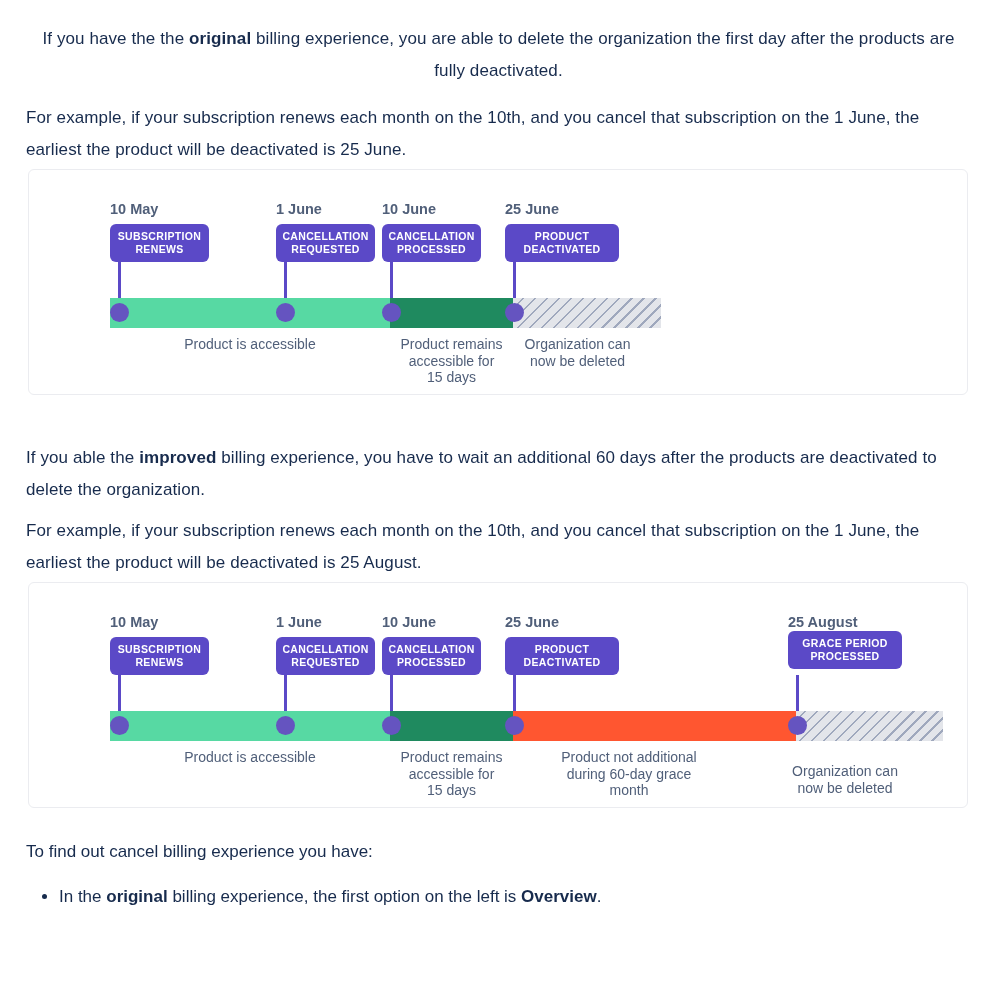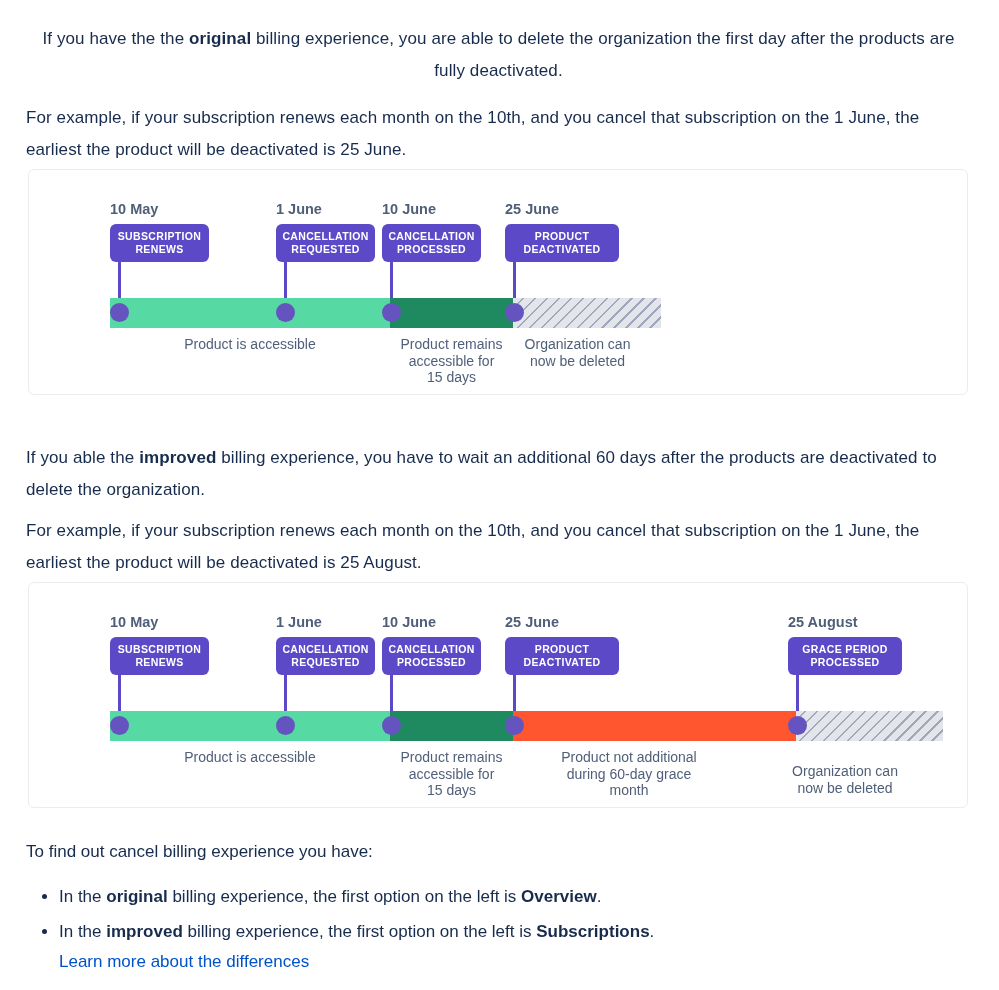--- a/index.html
+++ b/index.html
@@ -225,21 +225,21 @@
         <span class="bl">REQUESTED</span>
       </div>
       <div class="badge" style="left:353px; top:54px; width:99px;  height:38px;">
         <span class="bl">CANCELLATION</span>
         <span class="bl">PROCESSED</span>
       </div>
       <div class="badge" style="left:476px; top:54px; width:114px; height:38px;">
         <span class="bl">PRODUCT</span>
         <span class="bl">DEACTIVATED</span>
       </div>
-      <div class="badge" style="left:759px; top:54px; width:114px; height:38px;">
+      <div class="badge" style="left:759px; top:48px; width:114px; height:38px;">
         <span class="bl">GRACE PERIOD</span>
         <span class="bl">PROCESSED</span>
       </div>
 
       <div class="stem" style="left:89px;  top:92px; height:50px;"></div>
       <div class="stem" style="left:255px; top:92px; height:50px;"></div>
       <div class="stem" style="left:361px; top:92px; height:50px;"></div>
       <div class="stem" style="left:484px; top:92px; height:50px;"></div>
       <div class="stem" style="left:767px; top:92px; height:50px;"></div>
 
@@ -275,22 +275,15 @@
     </div>
   </div>
 
   <div class="list-intro" style="top:836px;">To find out cancel billing experience you have:</div>
 
   <div class="bullet-row" style="top:881px;">
     <span class="bdot"></span>
     <span class="btext"><span>In the </span><b>original</b><span> billing experience, the first option on the left is </span><b>Overview</b><span>.</span></span>
   </div>
 
-  <div class="bullet-row" style="top:916px;">
-    <span class="bdot"></span>
-    <span class="btext"><span>In the </span><b>improved</b><span> billing experience, the first option on the left is </span><b>Subscriptions</b><span>.</span></span>
-  </div>
-
-  <div class="bullet-row" style="top:946px;">
-    <span class="btext"><a class="link">Learn more about the differences</a></span>
-  </div>
+
 
 </div>
 
 </body></html>

